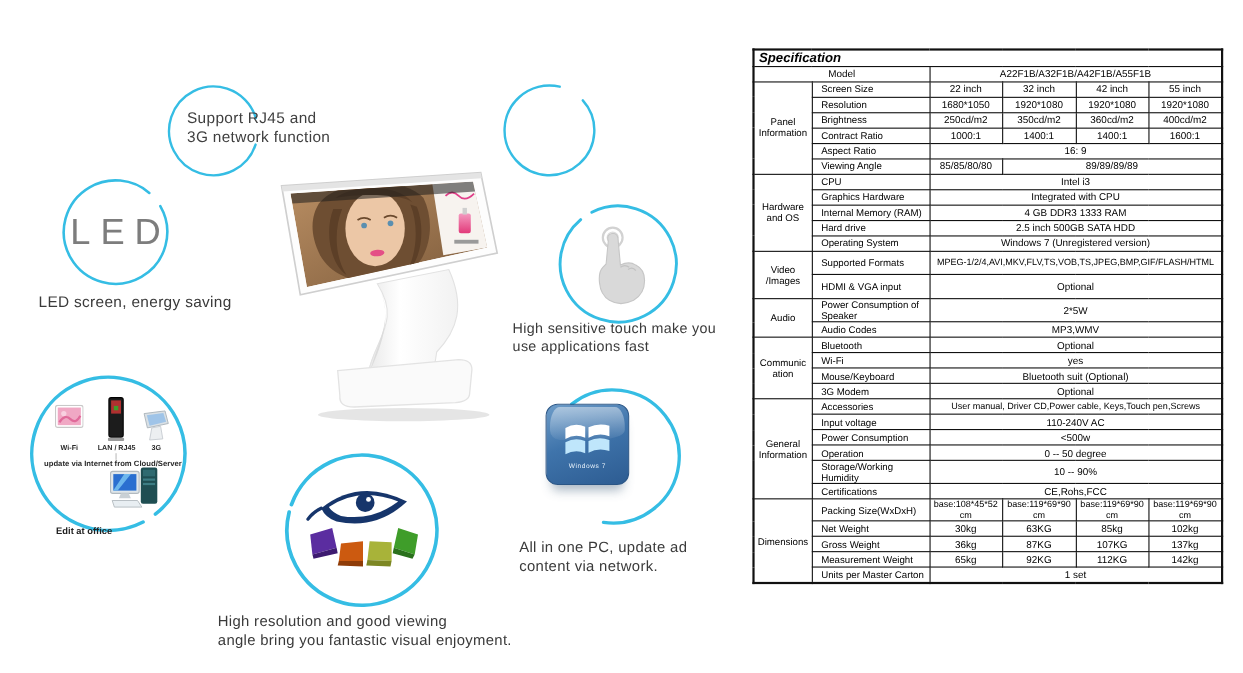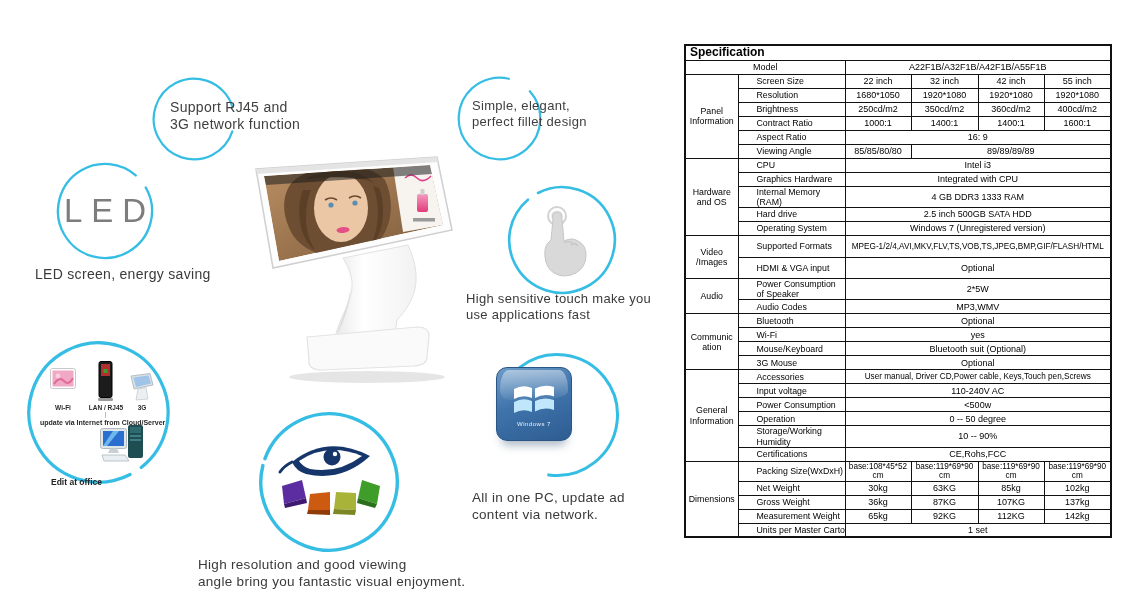--- a/index.html
+++ b/index.html
@@ -22,24 +22,24 @@
             display:flex;flex-direction:column;align-items:center;justify-content:center;}
   .win-logo .gloss{position:absolute;left:3px;top:2px;right:3px;height:30px;border-radius:9px 9px 40%/60% 60% 30% 30%;
             background:linear-gradient(180deg,rgba(255,255,255,.45),rgba(255,255,255,.05));}
   .win-logo .win-label{font-size:6px;color:#e8f2fb;margin-top:2px;letter-spacing:.5px;}
   
   .spec-wrap{position:absolute;left:684px;top:44px;}
   table.spec{border-collapse:collapse;table-layout:fixed;width:426px;background:#fff;
              border:2px solid #111;font-size:9px;color:#000;}
   table.spec td{border:1px solid #111;padding:0 2px;text-align:center;vertical-align:middle;
                 overflow:hidden;line-height:1.15;}
-  table.spec td.lbl{text-align:left;padding-left:18px;font-size:8.8px;}
+  table.spec td.lbl{text-align:left;padding-left:8px;font-size:8.8px;}
   table.spec td.cat{font-size:8.8px;padding:11px 1px;}
   table.spec tr{height:14px;}
-  tr.h-title{height:24px;}
+  tr.h-title{height:24px;font-style:italic;}
   tr.h-model{height:31px;margin-top:24px;}
   tr.h2x{height:27px;}
   tr.h-units{height:21px;}
   td.title-cell{text-align:left !important;font-weight:bold;font-size:12px;padding-left:4px !important;}
   td.small{font-size:8.2px;}
   td.nowrap{white-space:nowrap;}
 </style>
 </head>
 <body>
 
@@ -49,24 +49,20 @@
     <circle cx="50" cy="50" r="48" fill="none" stroke="#35bde4" stroke-width="2.6" stroke-linecap="round" stroke-dasharray="272 30" transform="rotate(18 50 50)"></circle>
   </svg>
   <div class="promo-text" style="left:170px;top:99px;">
     <div>Support RJ45 and</div>
     <div>3G network function</div>
   </div>
 
   <svg class="bubble-svg" style="left:457px;top:76px;width:85px;height:85px;" viewBox="0 0 100 100">
     <circle cx="50" cy="50" r="48" fill="none" stroke="#35bde4" stroke-width="2.6" stroke-linecap="round" stroke-dasharray="272 30" transform="rotate(-42 50 50)"></circle>
   </svg>
-  <div class="promo-text" style="left:472px;top:98px;font-size:13px;line-height:16px;">
-    <div>Simple, elegant,</div>
-    <div>perfect fillet design</div>
-  </div>
 
   <svg class="bubble-svg" style="left:56px;top:162px;width:98px;height:98px;" viewBox="0 0 100 100">
     <circle cx="50" cy="50" r="48" fill="none" stroke="#35bde4" stroke-width="2.4" stroke-linecap="round" stroke-dasharray="285 17" transform="rotate(-30 50 50)"></circle>
   </svg>
   <div class="led-badge">LED</div>
   <div class="caption" style="left:35px;top:266px;width:200px;font-size:14px;">LED screen, energy saving</div>
 
   <svg class="bubble-svg" style="left:507px;top:185px;width:110px;height:110px;" viewBox="0 0 100 100">
     <circle cx="50" cy="50" r="48" fill="none" stroke="#35bde4" stroke-width="2.4" stroke-linecap="round" stroke-dasharray="290 12" transform="rotate(-117 50 50)"></circle>
   </svg>
@@ -318,21 +314,21 @@
       </tr>
       <tr>
         <td class="lbl">Wi-Fi</td>
         <td colspan="4">yes</td>
       </tr>
       <tr>
         <td class="lbl">Mouse/Keyboard</td>
         <td colspan="4">Bluetooth suit (Optional)</td>
       </tr>
       <tr>
-        <td class="lbl">3G Mouse</td>
+        <td class="lbl">3G Modem</td>
         <td colspan="4">Optional</td>
       </tr>
 
       <tr>
         <td class="cat" rowspan="6">General Information</td>
         <td class="lbl">Accessories</td>
         <td colspan="4" class="small">User manual, Driver CD,Power cable, Keys,Touch pen,Screws</td>
       </tr>
       <tr>
         <td class="lbl">Input voltage</td>

